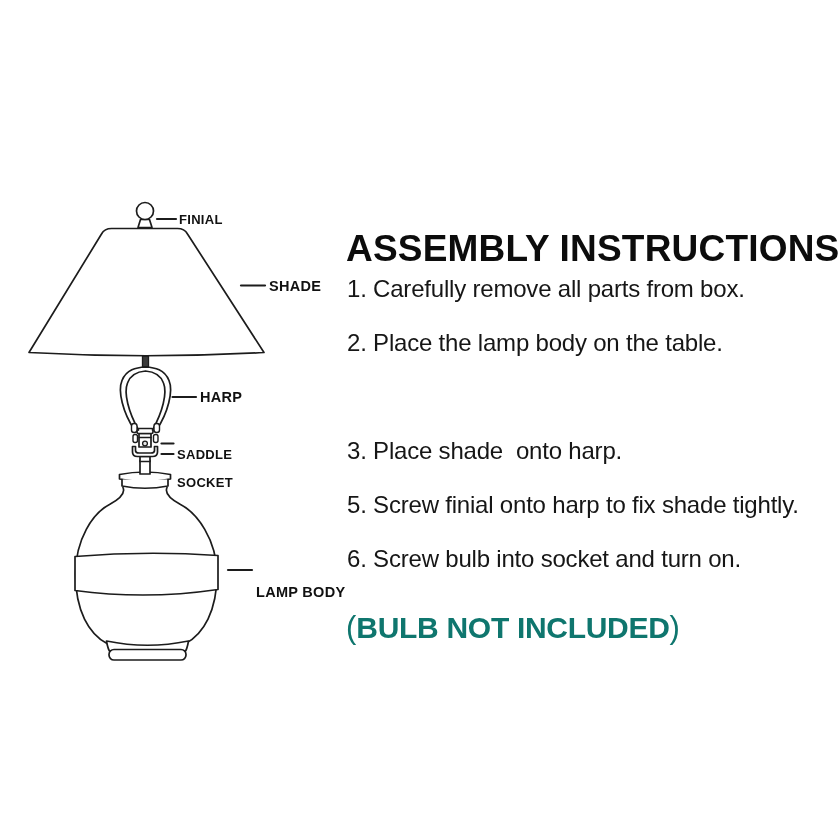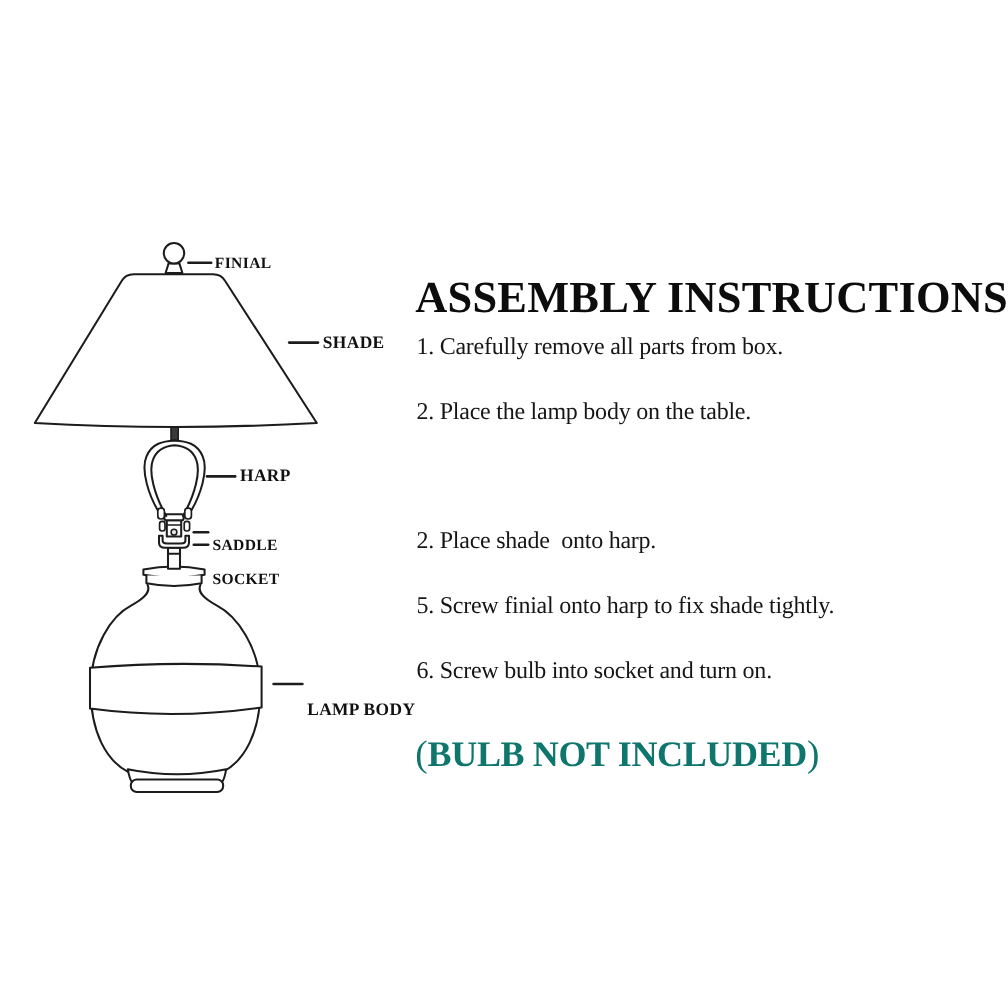--- a/index.html
+++ b/index.html
@@ -2,21 +2,21 @@
 <html><head>
 <meta charset="utf-8">
 <style>
   html, body { margin: 0; padding: 0; background: #ffffff; }
   .canvas {
     position: relative;
     width: 840px;
     height: 840px;
     background: #ffffff;
     overflow: hidden;
-    font-family: Liberation Serif, serif;
+    font-family: Liberation Sans, sans-serif;
     color: #111111;
   }
   .lamp-svg { position: absolute; left: 0; top: 0; }
   .part-label {
     position: absolute;
     transform: translateY(-50%);
     font-weight: bold;
     color: #111;
     letter-spacing: 0.3px;
     white-space: nowrap;
@@ -31,21 +31,21 @@
     font-size: 37px;
     font-weight: bold;
     letter-spacing: 0.2px;
     line-height: 46px;
     white-space: nowrap;
     color: #0c0c0c;
   }
   .inst-step {
     position: absolute;
     left: 347px;
-    font-size: 20px;
+    font-size: 24px;
     line-height: 30px;
     letter-spacing: -0.2px;
     white-space: pre;
     color: #161616;
   }
   .bulb-note {
     position: absolute;
     left: 346px;
     top: 609px;
     font-size: 30px;
@@ -124,21 +124,21 @@
   <div class="part-label md" style="left:269px; top:286px;text-align:center;">SHADE</div>
   <div class="part-label md" style="left:200px; top:397px;">HARP</div>
   <div class="part-label sm" style="left:177px; top:442px;margin-top:40px;">SOCKET</div>
   <div class="part-label sm" style="left:177px; top:454px;">SADDLE</div>
   <div class="part-label md" style="left:256px; top:592px;">LAMP BODY</div>
 
   <h1 class="inst-title">ASSEMBLY INSTRUCTIONS</h1>
 
   <div class="inst-step" style="top:274px;">1. Carefully remove all parts from box.</div>
   <div class="inst-step" style="top:328px;">2. Place the lamp body on the table.</div>
-  <div class="inst-step" style="top:436px;">2. Place shade  onto harp.</div>
+  <div class="inst-step" style="top:436px;">3. Place shade  onto harp.</div>
   <div class="inst-step" style="top:490px;">5. Screw finial onto harp to fix shade tightly.</div>
   <div class="inst-step" style="top:544px;">6. Screw bulb into socket and turn on.</div>
 
   <div class="bulb-note">
     <span class="paren">(</span><span class="strong">BULB NOT INCLUDED</span><span class="paren">)</span>
   </div>
 
 </div>
 
 </body></html>

